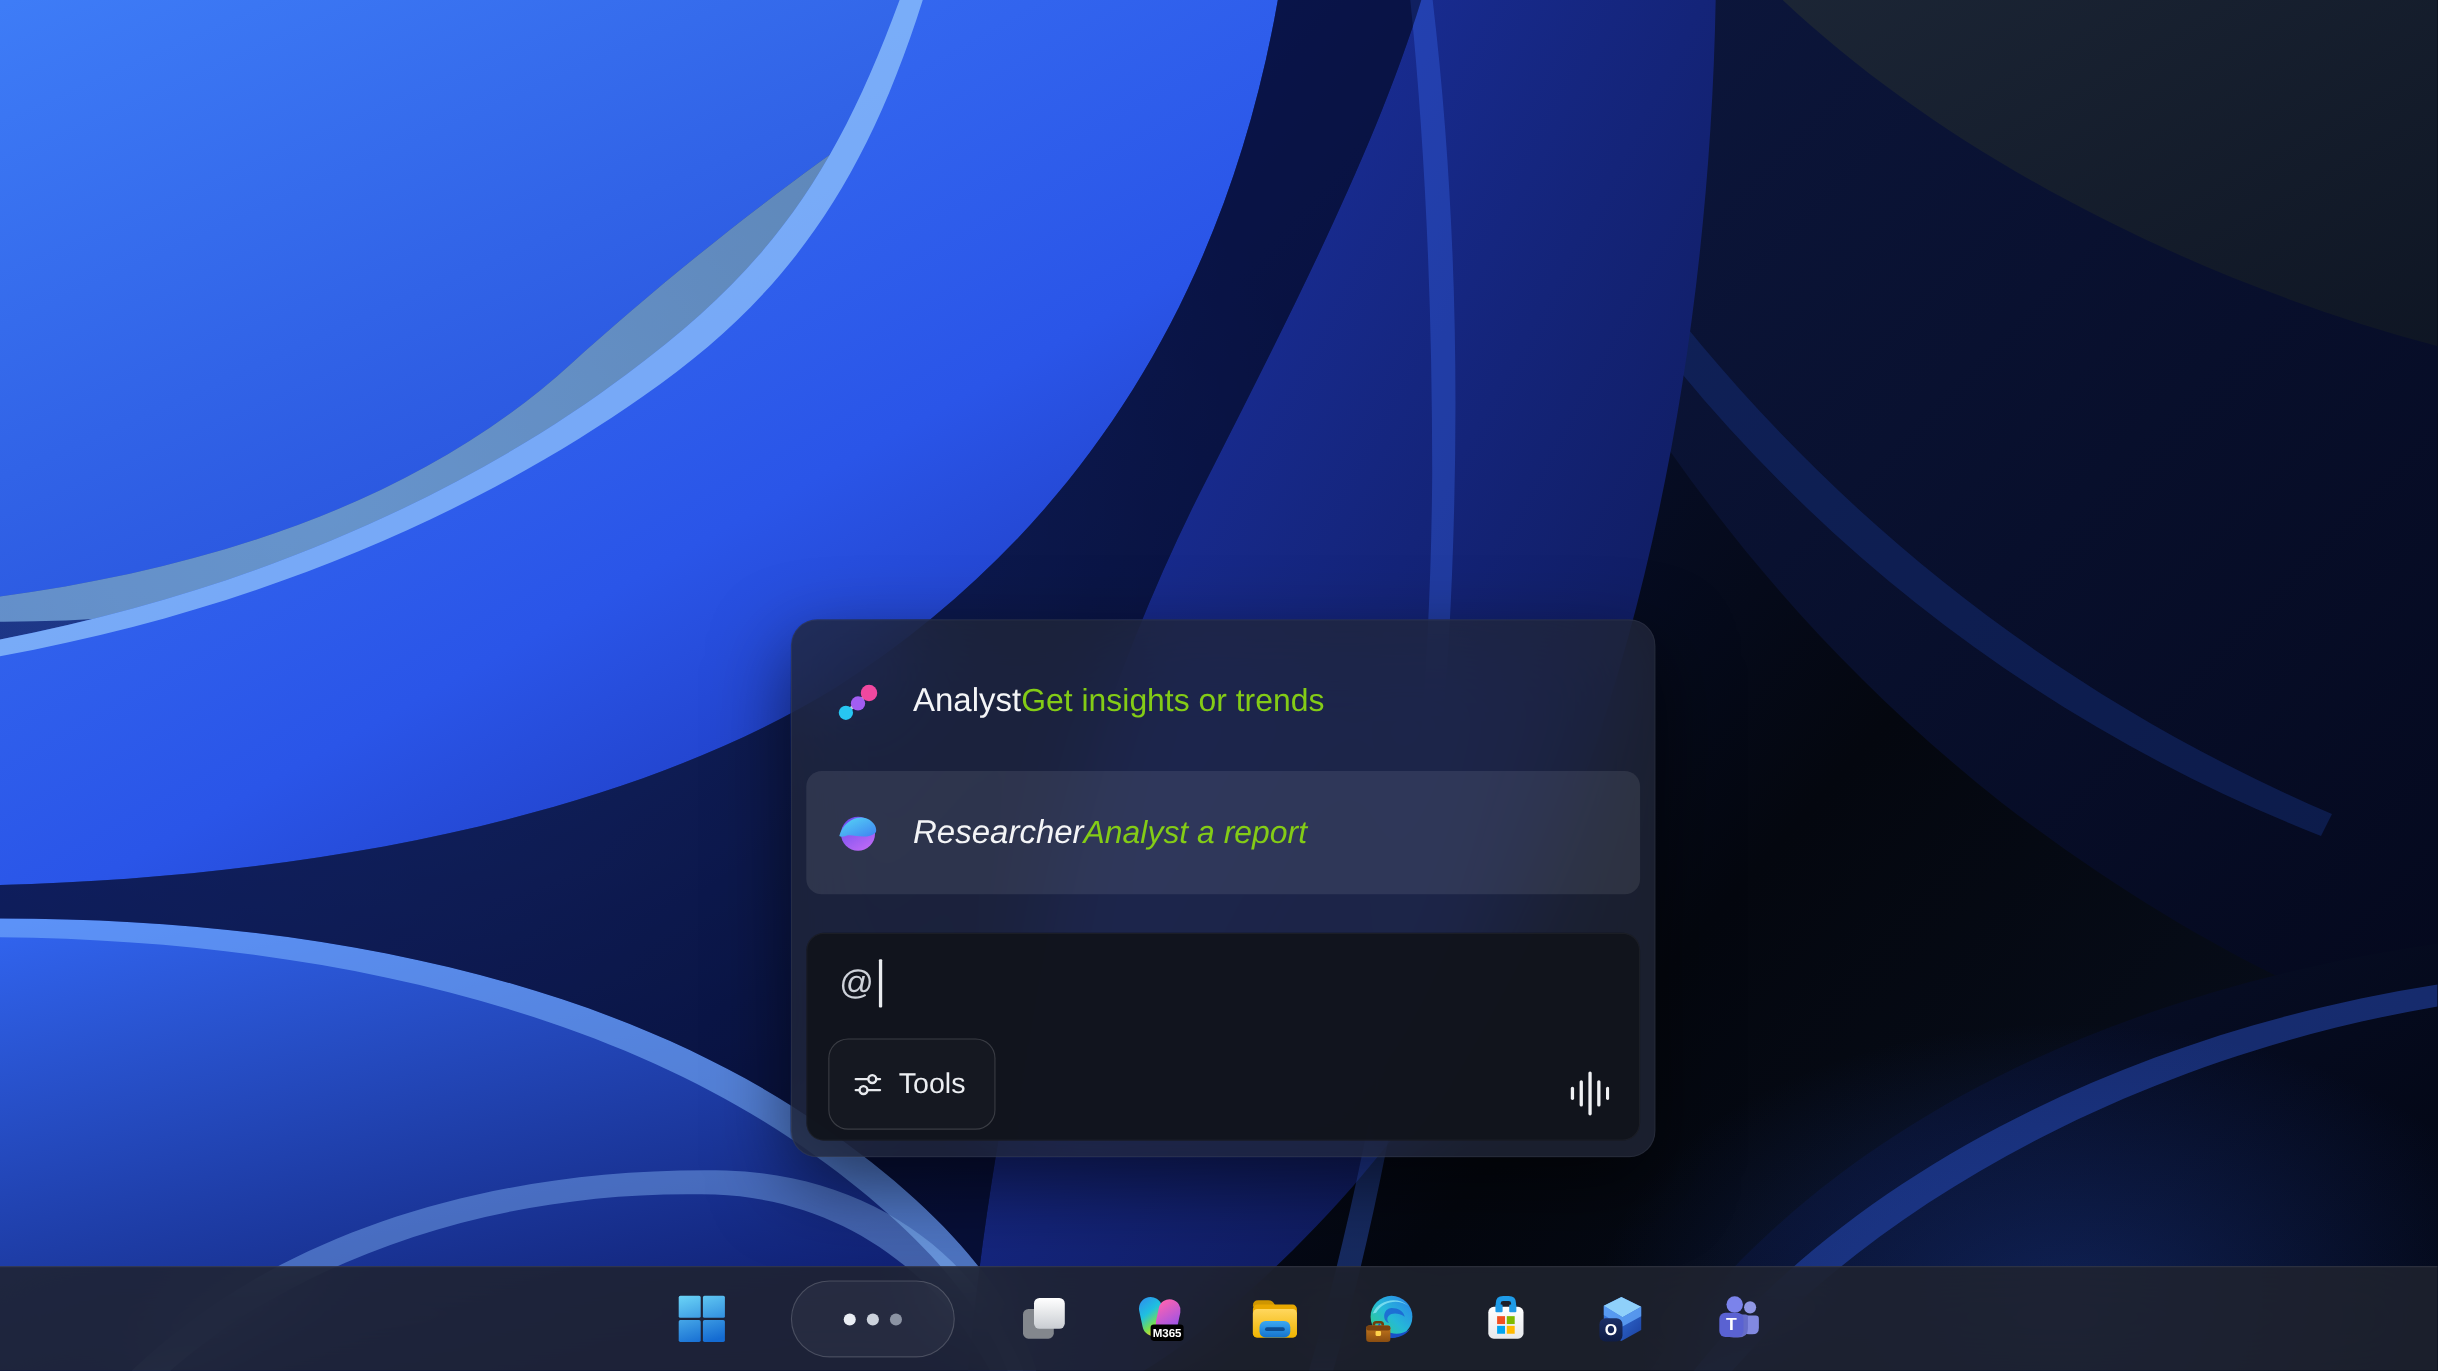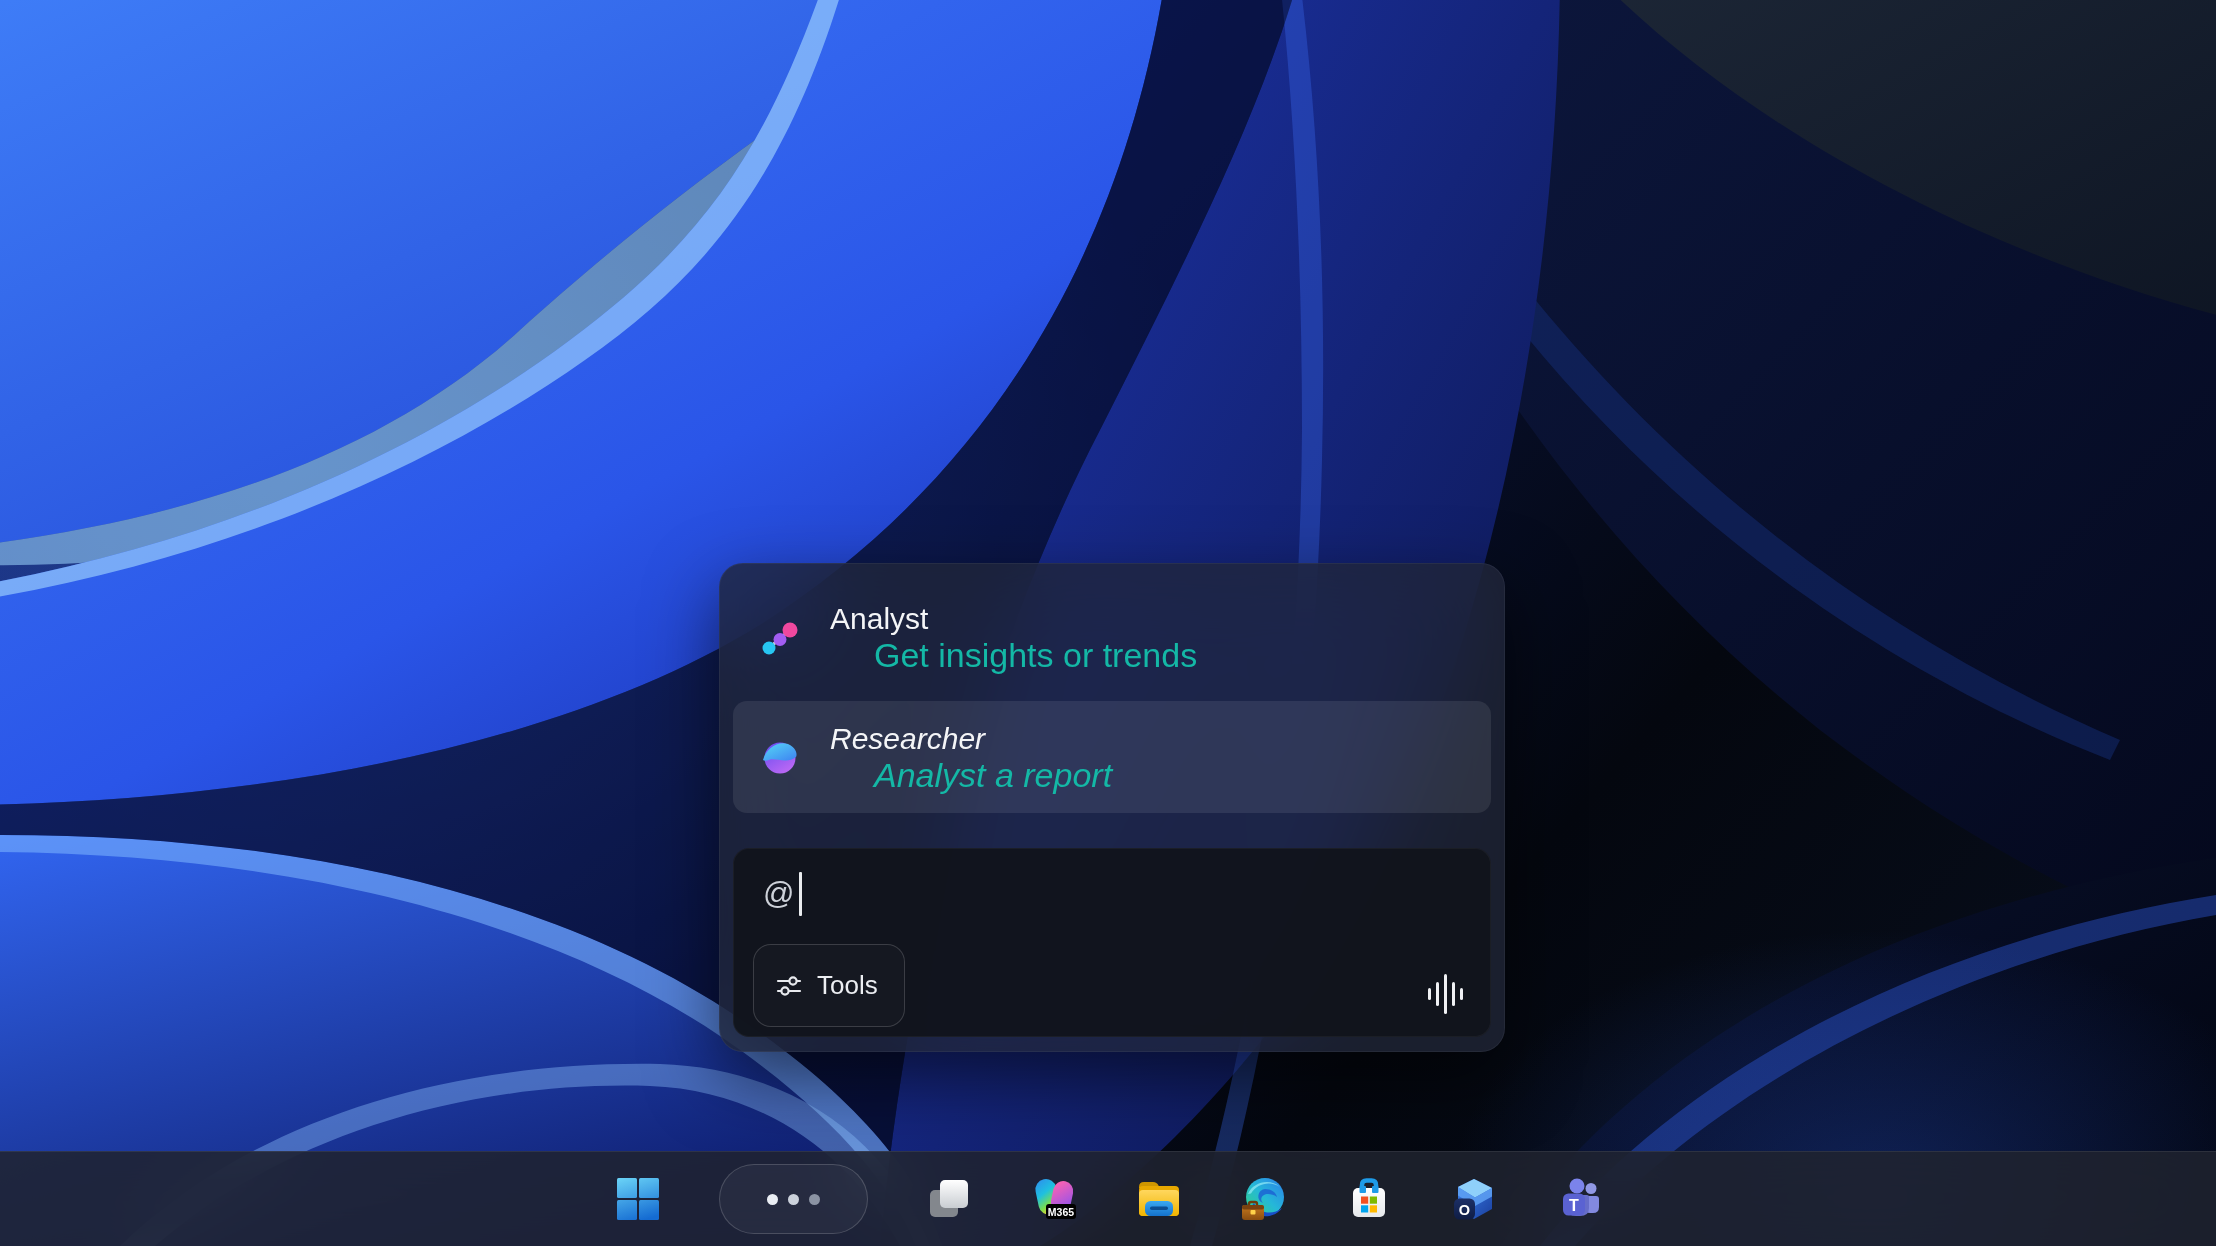--- a/index.html
+++ b/index.html
@@ -21,23 +21,23 @@
     box-shadow:0 26px 70px rgba(0,0,0,0.55), inset 0 0 0 1px rgba(255,255,255,0.05);
   }
   .suggestions{position:absolute;left:14px;right:14px;top:18px;}
   .srow{
     height:112px;border-radius:14px;display:flex;align-items:center;
     padding-left:27px;box-sizing:border-box;cursor:pointer;
   }
   .srow.highlighted{background:rgba(255,255,255,0.085);font-style:italic;}
   .srow + .srow{margin-top:8px;}
   .srow .ricon{width:40px;height:40px;flex:0 0 40px;margin-right:30px;}
-  .rtext{display:flex;flex-direction:column;line-height:36px;justify-content:space-between;}
+  .rtext{display:flex;line-height:36px;justify-content:space-between;}
   .rtitle{font-size:30px;color:#f4f5f7;}
-  .rsub{font-size:34px;color:#14b8a6;margin-left:44px;}
+  .rsub{font-size:29px;color:#84cc16;}
   
   .inputbox{
     position:absolute;left:14px;right:14px;bottom:15px;height:189px;
     border-radius:16px;background:rgba(17,19,27,0.93);
     box-shadow:inset 0 0 0 1px rgba(255,255,255,0.045);
   }
   .inputline{position:absolute;left:30px;top:24px;display:flex;align-items:center;}
   .atvalue{font-size:31px;color:#cdd1d9;}
   .caret{width:3px;height:44px;background:#e9ebee;margin-left:5px;border-radius:1px;}
   .tools-btn{

